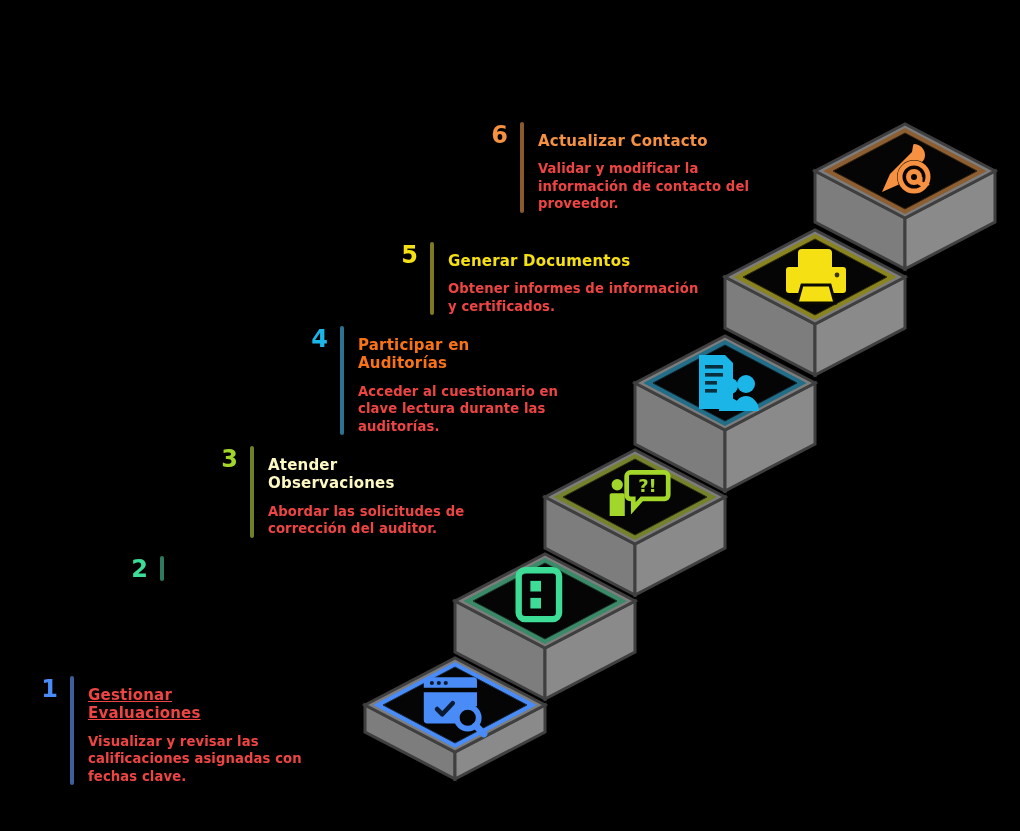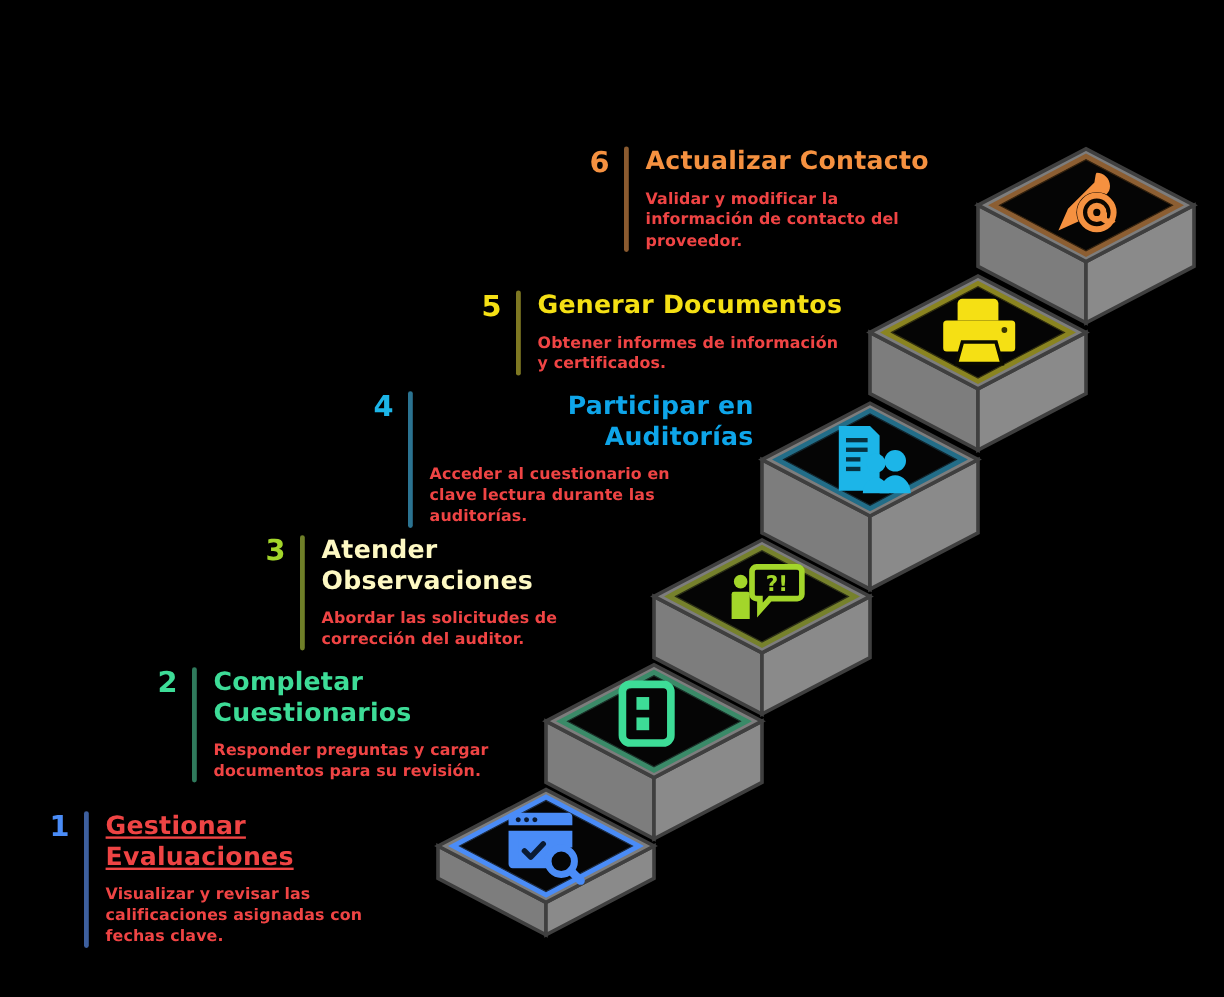--- a/index.html
+++ b/index.html
@@ -43,24 +43,24 @@
     flex:0 0 4px;
     width:4px;
     margin:0 14px 0 12px;
     border-radius:2px;
     align-self:stretch;
   }
   .body-col{flex:1 1 auto;}
   .step-title{
     font-family:"DejaVu Sans", sans-serif;
     font-weight:bold;
-    font-size:21px;
+    font-size:15px;
     line-height:1.22;
     letter-spacing:0.2px;
-    margin:0 0 10px 0;
+    margin:10px 0 10px 0;
     white-space:pre-line;
   }
   .step-desc{
     font-family:"DejaVu Sans", sans-serif;
     font-weight:bold;
     font-size:13.2px;
     line-height:1.33;
     color:#ef4444;
     margin:0;
     letter-spacing:0.1px;
@@ -218,44 +218,38 @@
 Evaluaciones</div>
       <div class="step-desc">Visualizar y revisar las
 calificaciones asignadas con
 fechas clave.</div>
     </div>
   </div>
 
   <div class="step-text" style="left:118px;top:556px;width:330px;">
     <div class="step-num" style="color: rgb(61, 220, 151);">2</div>
     <div class="rule" style="background: rgb(47, 122, 92);"></div>
-    <div class="body-col">
-      <div class="step-title" style="color: rgb(61, 220, 151);">Completar
-Cuestionarios</div>
-      <div class="step-desc">Responder preguntas y cargar
-documentos para su revisión.</div>
-    </div>
   </div>
 
   <div class="step-text" style="left:208px;top:446px;width:330px;">
     <div class="step-num" style="color: rgb(163, 214, 42);">3</div>
     <div class="rule" style="background: rgb(111, 127, 40);"></div>
     <div class="body-col">
       <div class="step-title" style="color: #fef9c3;">Atender
 Observaciones</div>
       <div class="step-desc">Abordar las solicitudes de
 corrección del auditor.</div>
     </div>
   </div>
 
   <div class="step-text" style="left:298px;top:326px;width:330px;">
     <div class="step-num" style="color: rgb(28, 181, 232);">4</div>
     <div class="rule" style="background: rgb(43, 115, 145);"></div>
     <div class="body-col">
-      <div class="step-title" style="color: #0ea5e9; text-align: right;">Participar en
+      <div class="step-title" style="color: #f97316;">Participar en
 Auditorías</div>
       <div class="step-desc">Acceder al cuestionario en
 clave lectura durante las
 auditorías.</div>
     </div>
   </div>
 
   <div class="step-text" style="left:388px;top:242px;width:340px;">
     <div class="step-num" style="color: rgb(245, 224, 20);">5</div>
     <div class="rule" style="background: rgb(126, 120, 34);"></div>

